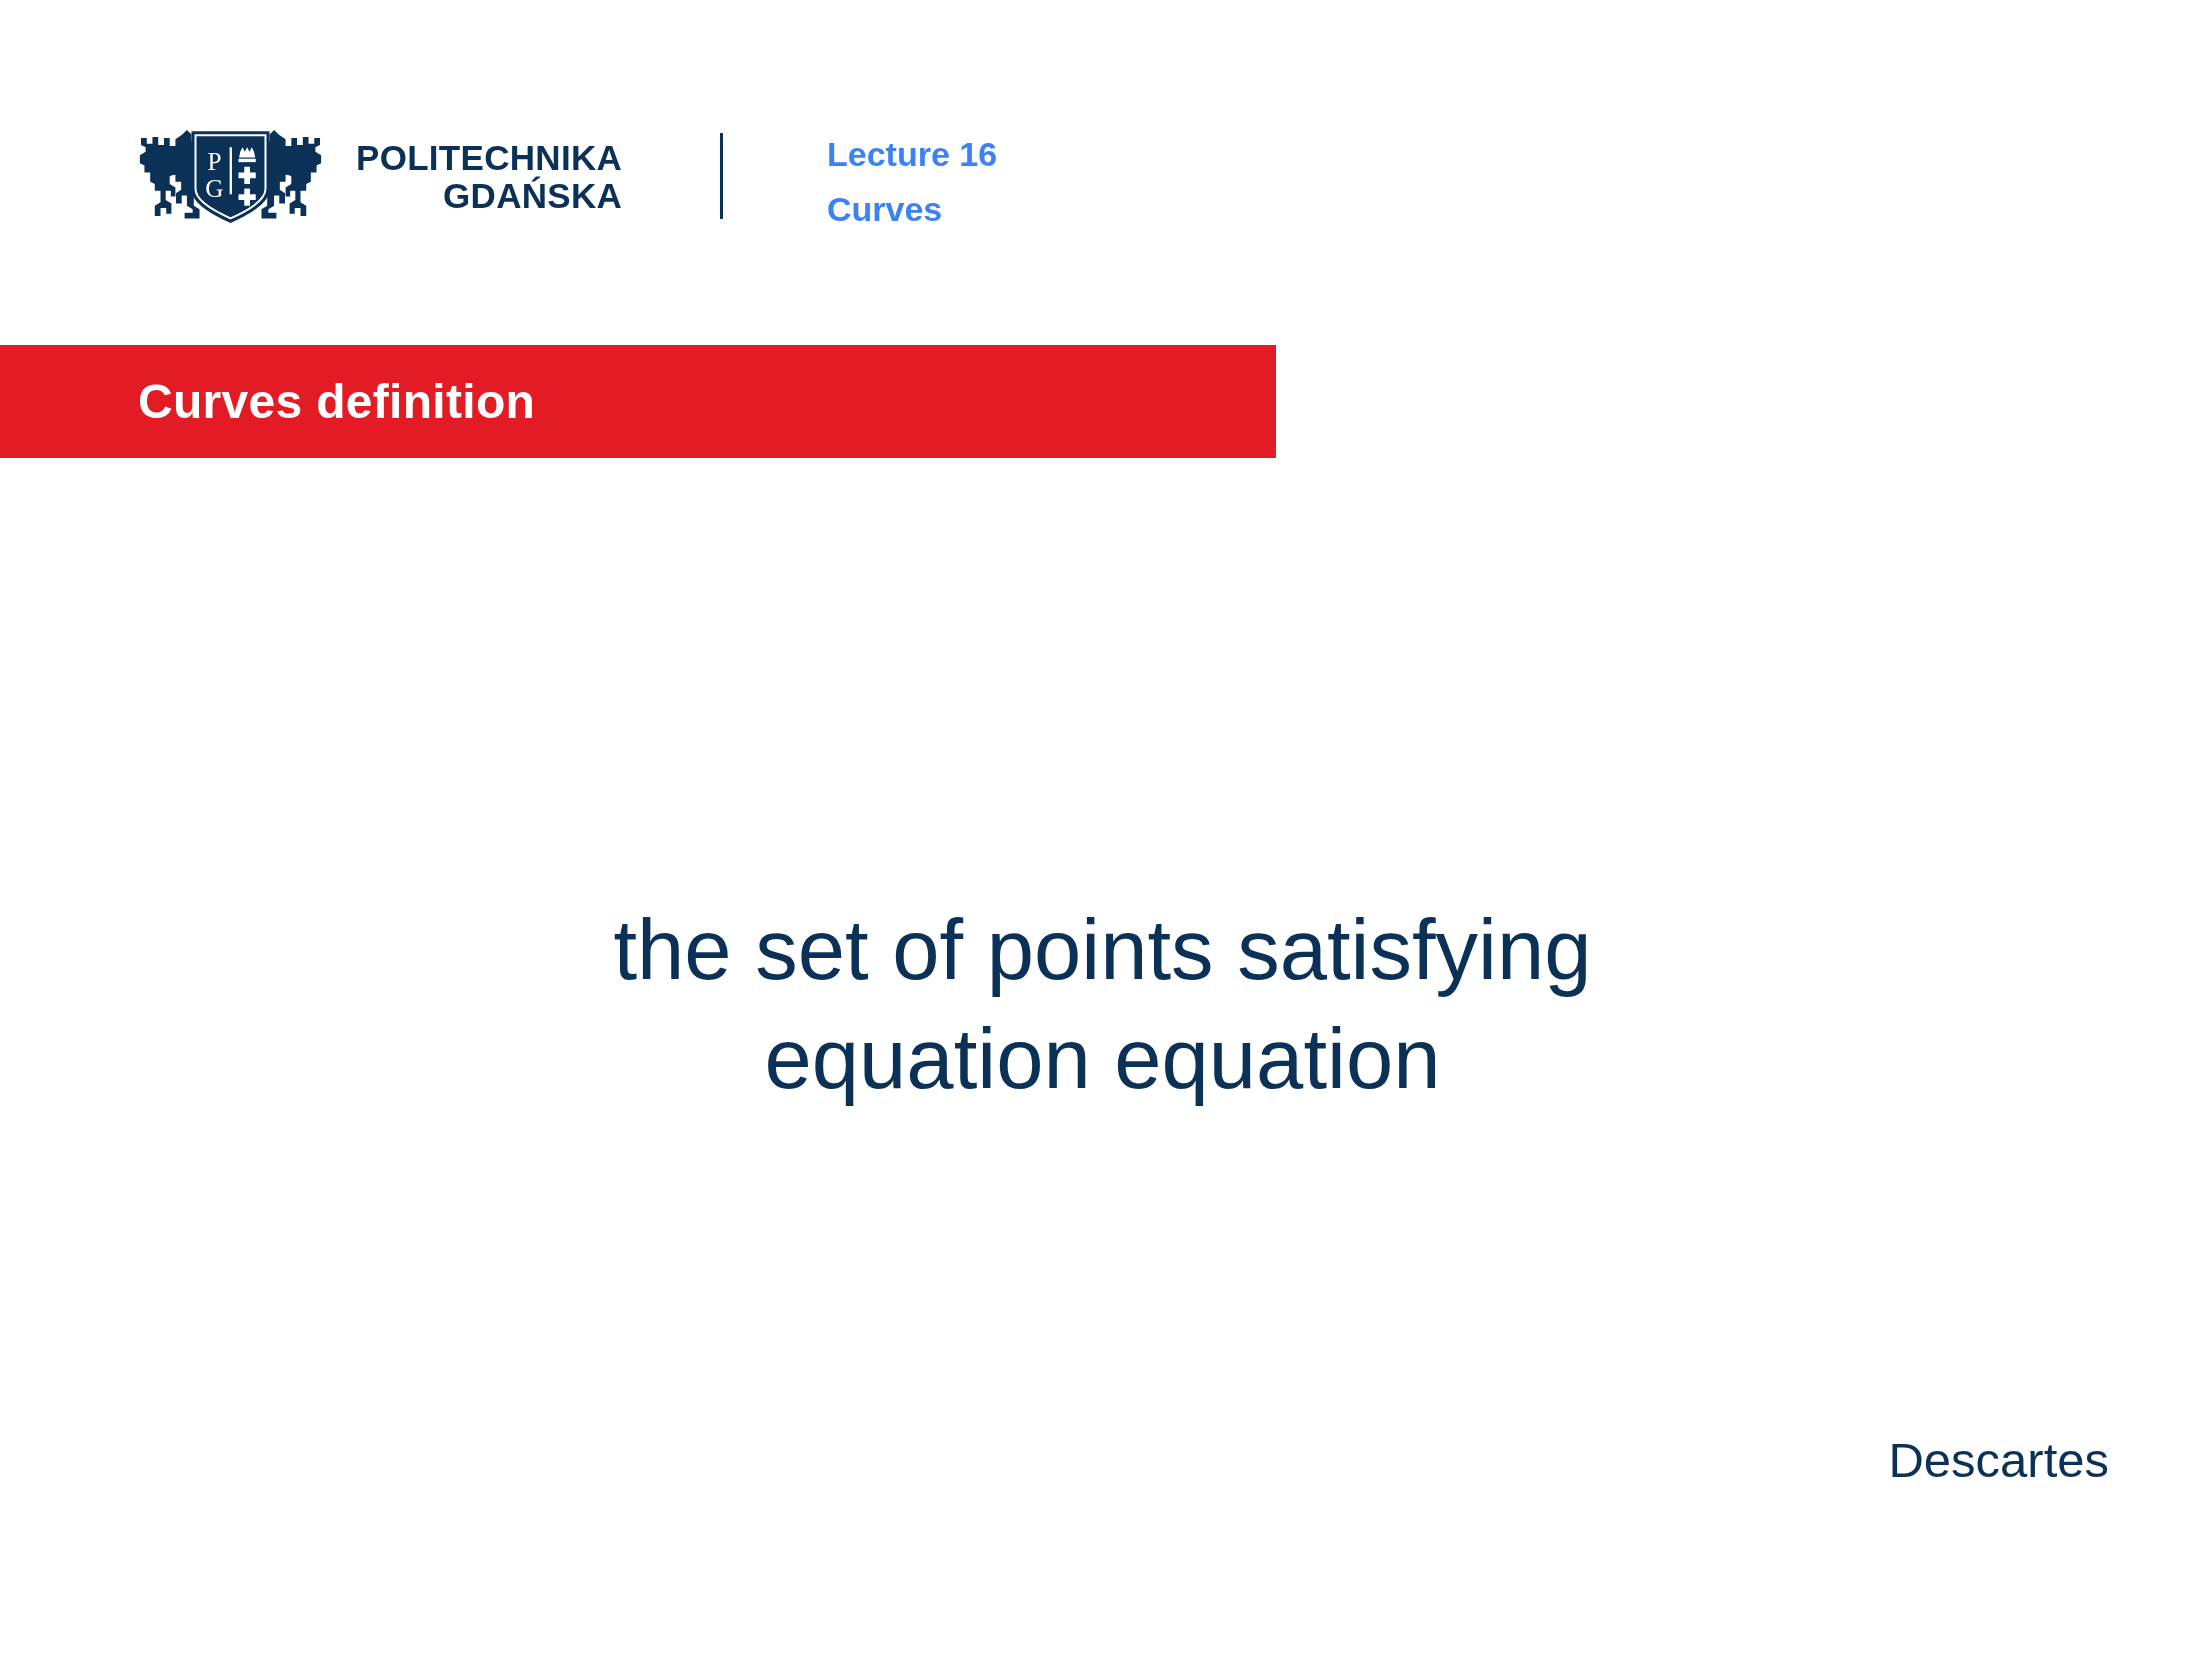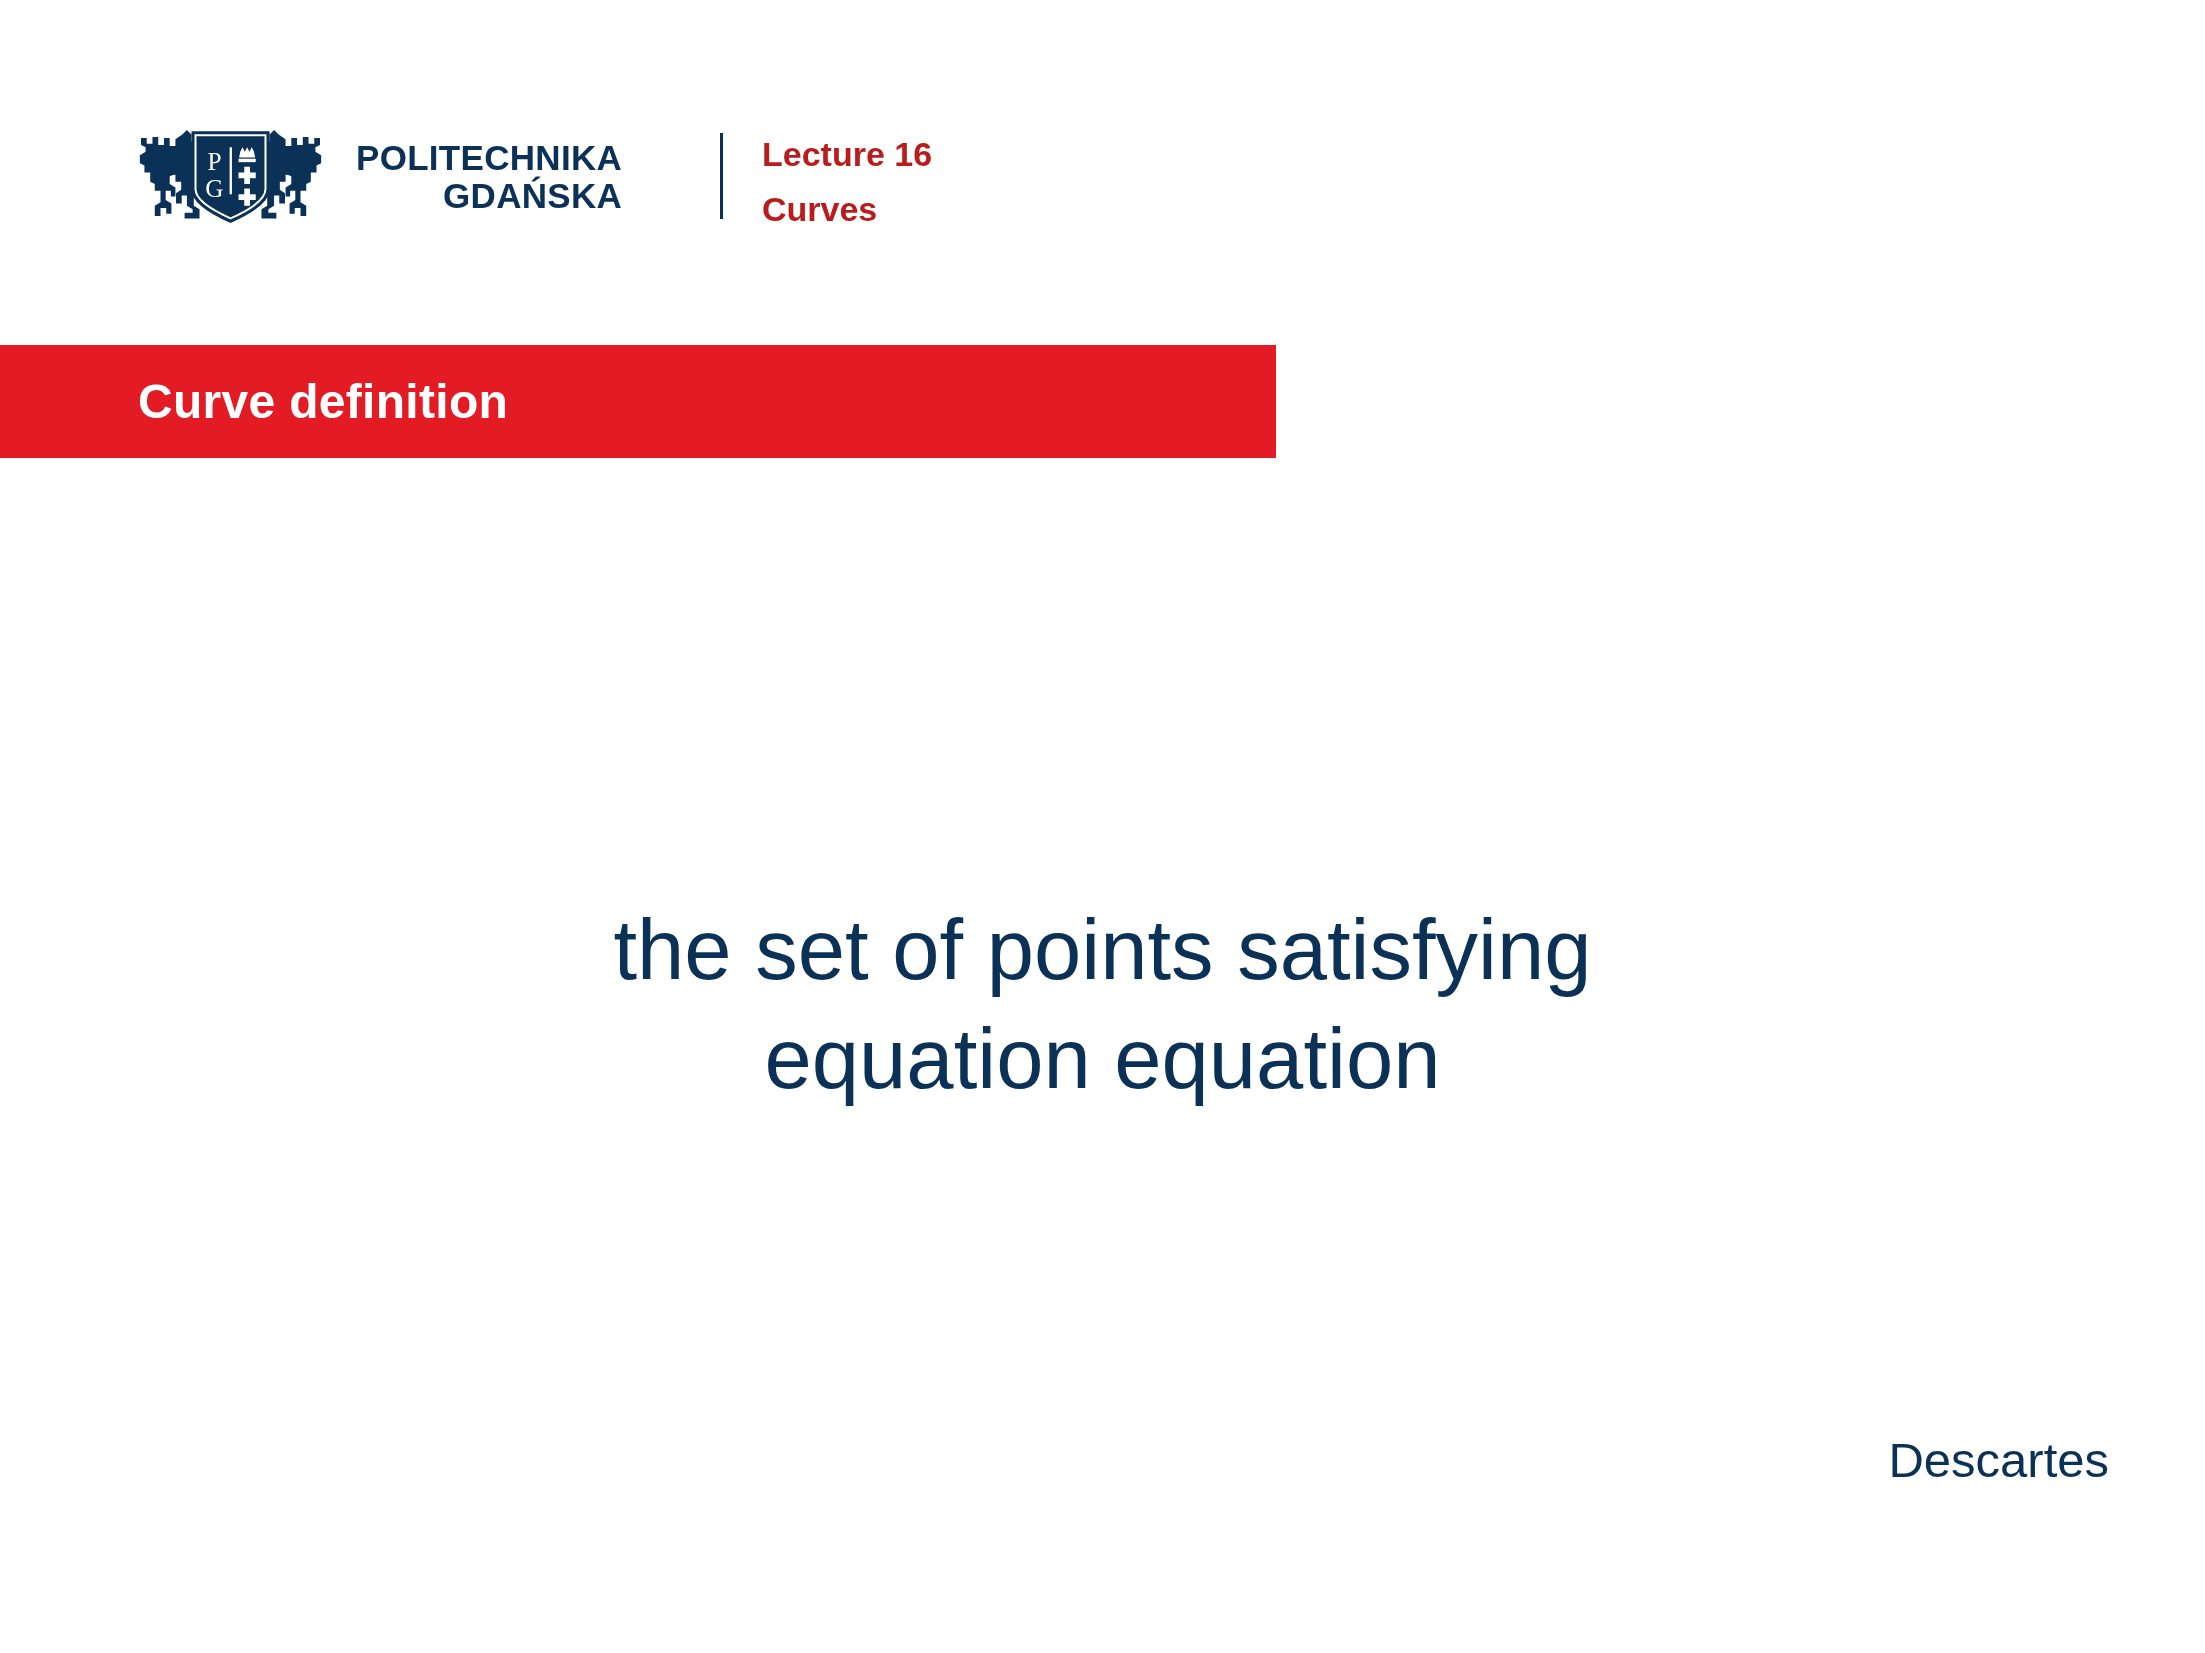--- a/index.html
+++ b/index.html
@@ -65,23 +65,23 @@
     position: absolute;
     left: 720px;
     top: 133px;
     width: 2.9px;
     height: 86px;
     background: #0b3157;
   }
 
   .lecture-block {
     position: absolute;
-    left: 762px;
+    left: 827px;
     top: 127px;
-    color: #b91c1c;
+    color: #3b82f6;
     font-family: "Liberation Sans", sans-serif;
     font-weight: bold;
     font-size: 34px;
     line-height: 1.62;
     white-space: nowrap;
   }
   .lecture-block .lec-line { display: block; }
 
   
   .title-banner {
@@ -227,21 +227,21 @@
 
     <div class="header-divider"></div>
 
     <div class="lecture-block">
       <span class="lec-line">Lecture 16</span>
       <span class="lec-line">Curves</span>
     </div>
   </div>
 
   <div class="title-banner">
-    <div class="title-banner-label">Curve definition</div>
+    <div class="title-banner-label">Curves definition</div>
   </div>
 
   <div class="slide-body">
     <div class="body-statement">
       <span class="stmt-line">the set of points satisfying</span>
       <span class="stmt-line">equation equation</span>
     </div>
   </div>
 
   <div class="attribution">Descartes</div>

